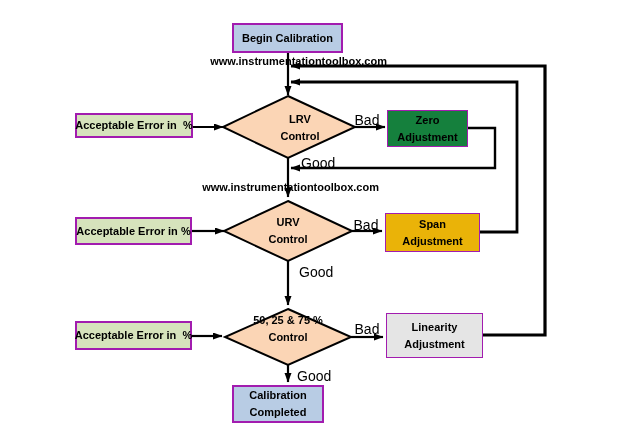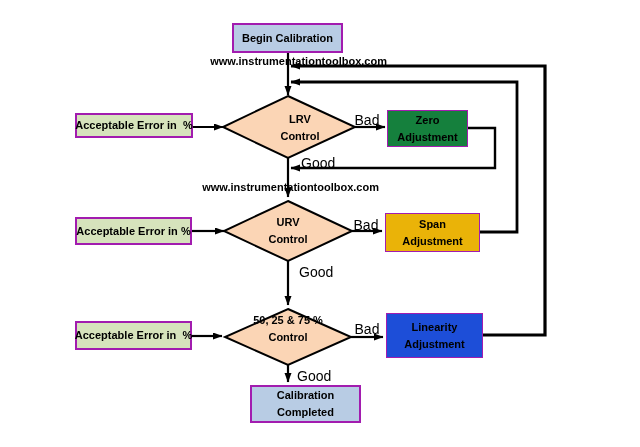--- a/index.html
+++ b/index.html
@@ -75,21 +75,21 @@
 
     <polygon points="288,96 355,127 288,158 223,127" stroke="#000" stroke-width="2" fill="#fbd5b5"></polygon>
     <polygon points="288,201 352,231 288,261 224,231" stroke="#000" stroke-width="2" fill="#fbd5b5"></polygon>
     <polygon points="288,309 351,337 288,365 225,337" stroke="#000" stroke-width="2" fill="#fbd5b5"></polygon>
   </svg>
 
   <div class="box thick" style="left: 232px; top: 23px; width: 111px; height: 30px; background-color: rgb(184, 204, 228);">
     <span>Begin Calibration</span>
   </div>
 
-  <div class="box thick" style="left: 250px; top: 385px; width: 111px; height: 38px; background-color: rgb(184, 204, 228); justify-content: center;">
+  <div class="box thick" style="left: 232px; top: 385px; width: 92px; height: 38px; background-color: rgb(184, 204, 228); justify-content: center;">
     <span>Calibration</span>
     <span>Completed</span>
   </div>
 
   <div class="wm" style="left:197px;top:55px;width:190px;">www.instrumentationtoolbox.com</div>
   <div class="wm" style="left:189px;top:181px;width:190px;">www.instrumentationtoolbox.com</div>
 
   <div class="box" style="left: 75px; top: 113px; width: 118px; height: 25px; background-color: rgb(214, 227, 188);">
     <span>Acceptable Error in  %</span>
   </div>
@@ -101,21 +101,21 @@
   </div>
 
   <div class="box thin" style="left: 387px; top: 110px; width: 81px; height: 37px; background-color: #15803d;">
     <span>Zero</span>
     <span>Adjustment</span>
   </div>
   <div class="box thin" style="left: 385px; top: 213px; width: 95px; height: 39px; background-color: #eab308;">
     <span>Span</span>
     <span>Adjustment</span>
   </div>
-  <div class="box thin" style="left: 386px; top: 313px; width: 97px; height: 45px; background-color: #1d4ed8;">
+  <div class="box thin" style="left: 386px; top: 313px; width: 97px; height: 45px; background-color: #e5e5e5;">
     <span>Linearity</span>
     <span>Adjustment</span>
   </div>
 
   <div class="dlabel" style="left:245px;top:110px;width:110px;height:36px;">
     <span>LRV</span>
     <span>Control</span>
   </div>
   <div class="dlabel" style="left:233px;top:213px;width:110px;height:36px;">
     <span>URV</span>

